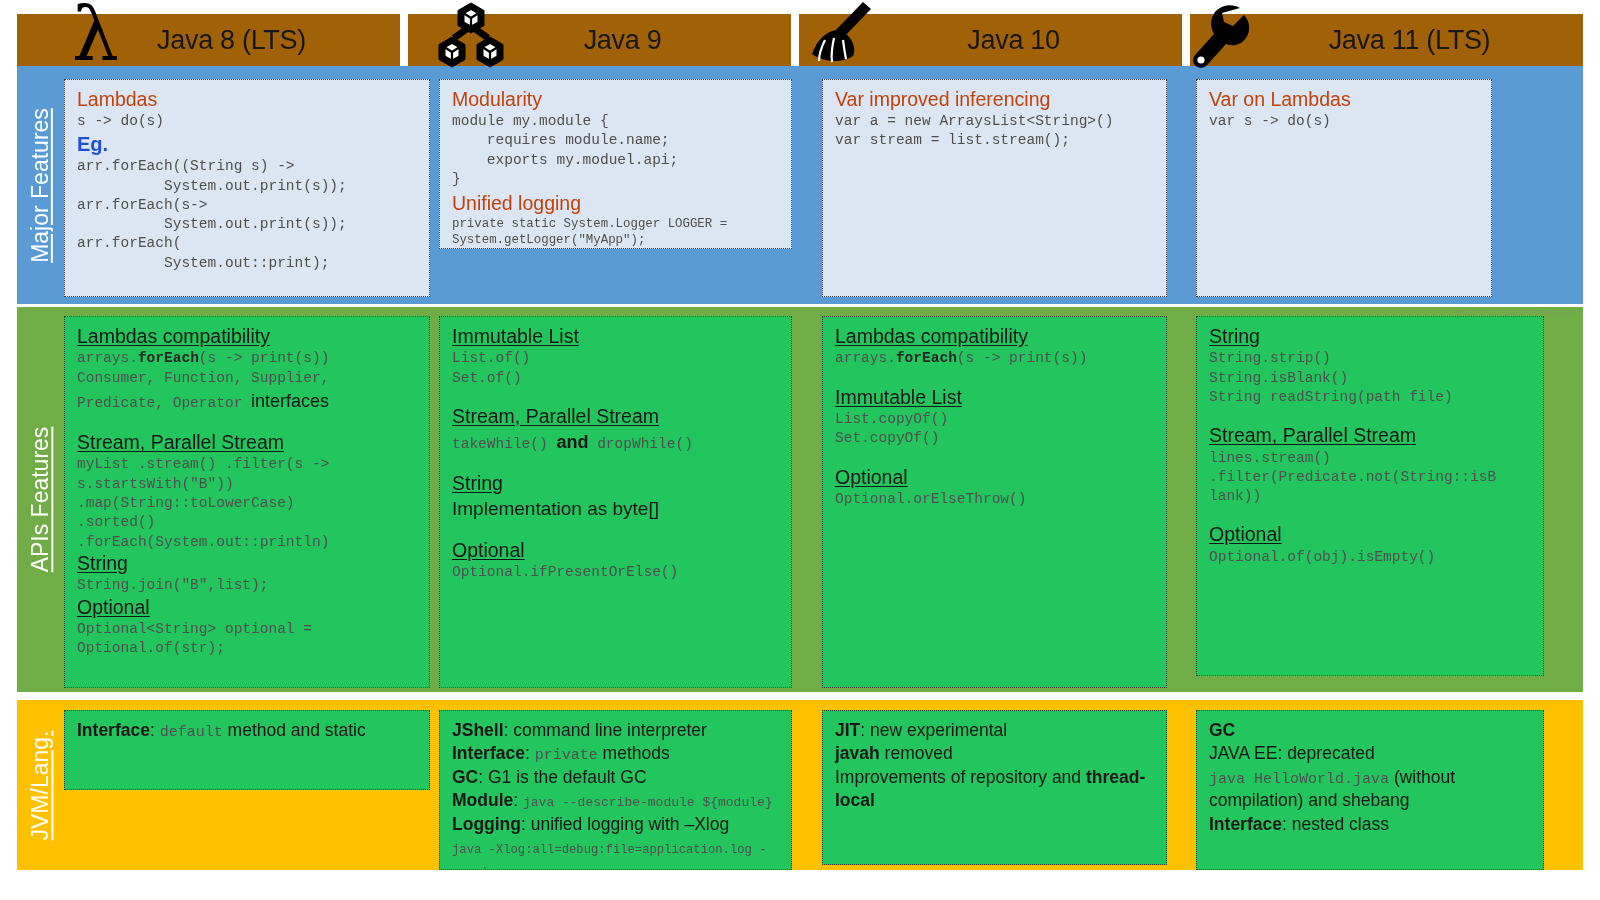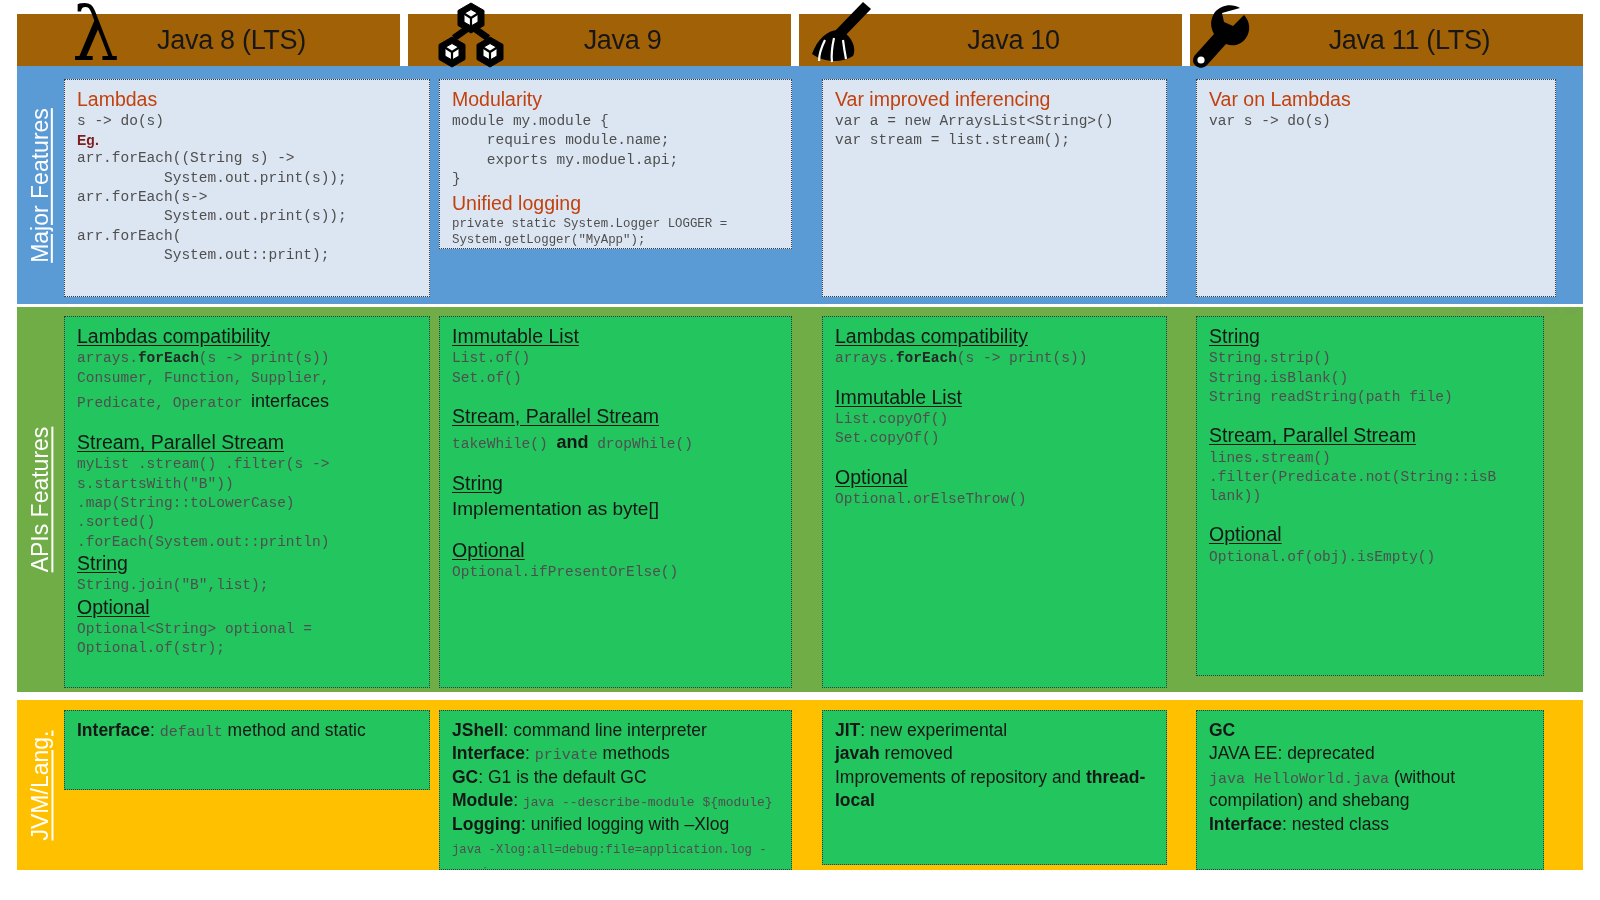--- a/index.html
+++ b/index.html
@@ -75,21 +75,21 @@
     white-space:pre-wrap; word-break:break-word;
   }
   .code-sm {
     font-family:"Liberation Mono", monospace;
     font-size:12.4px; color:#4f4f4f; line-height:1.30;
     white-space:pre-wrap; word-break:break-word;
   }
   .code b { font-weight:bold; color:#262626; }
   .sans-em { font-family:"Liberation Sans", sans-serif; font-size:18px; color:#171717; }
   .sans-line { font-family:"Liberation Sans", sans-serif; font-size:18px; color:#171717; line-height:1.3; }
-  .eg { font-family:"Liberation Sans", sans-serif; font-size:14px; font-weight:bold; color:#7f1d1d; line-height:1.3; }
+  .eg { font-family:"Liberation Sans", sans-serif; font-size:20px; font-weight:bold; color:#1d4ed8; line-height:1.3; }
   .spacer { height:17px; }
   .spacer-sm { height:8px; }
 
   
   .jvm-line {
     font-family:"Liberation Sans", sans-serif;
     font-size:17.5px; color:#171717; line-height:1.33;
   }
   .jvm-line b { font-weight:bold; }
   .jvm-line .mono {
@@ -217,21 +217,21 @@
     <div class="spacer-sm"></div>
     <div class="code-sm">LOGGER.log(Level.ERROR, "error test");</div>
   </div>
 
   <div class="cell cell-major" style="left:822px; top:79px; width:345px; height:218px;">
     <div class="h-plain">Var improved inferencing</div>
     <div class="code">var a = new ArraysList&lt;String&gt;()
 var stream = list.stream();</div>
   </div>
 
-  <div class="cell cell-major" style="left:1196px; top:79px; width:360px; height:218px;">
+  <div class="cell cell-major" style="left:1196px; top:79px; width:296px; height:218px;">
     <div class="h-plain">Var on Lambdas</div>
     <div class="code">var s -&gt; do(s)</div>
   </div>
 
   <div class="band band-api">
     <div class="row-label" style="left:0;">
       <span>APIs Features</span>
     </div>
   </div>
 

